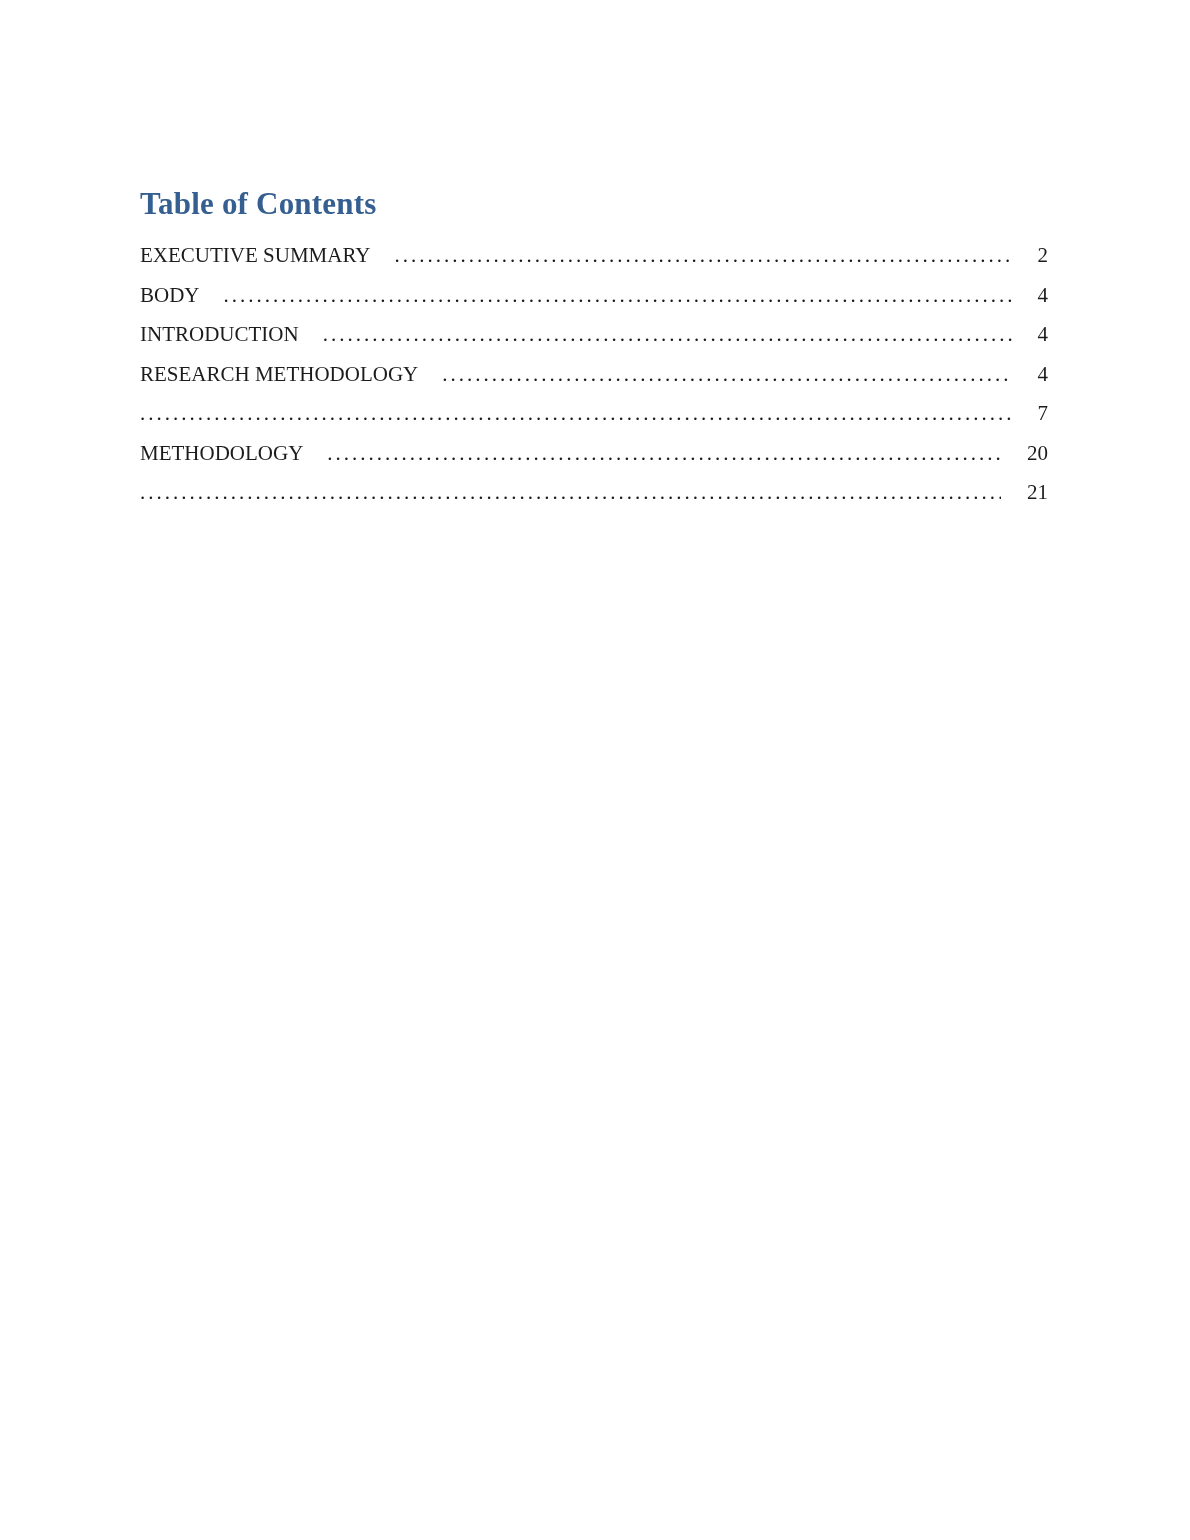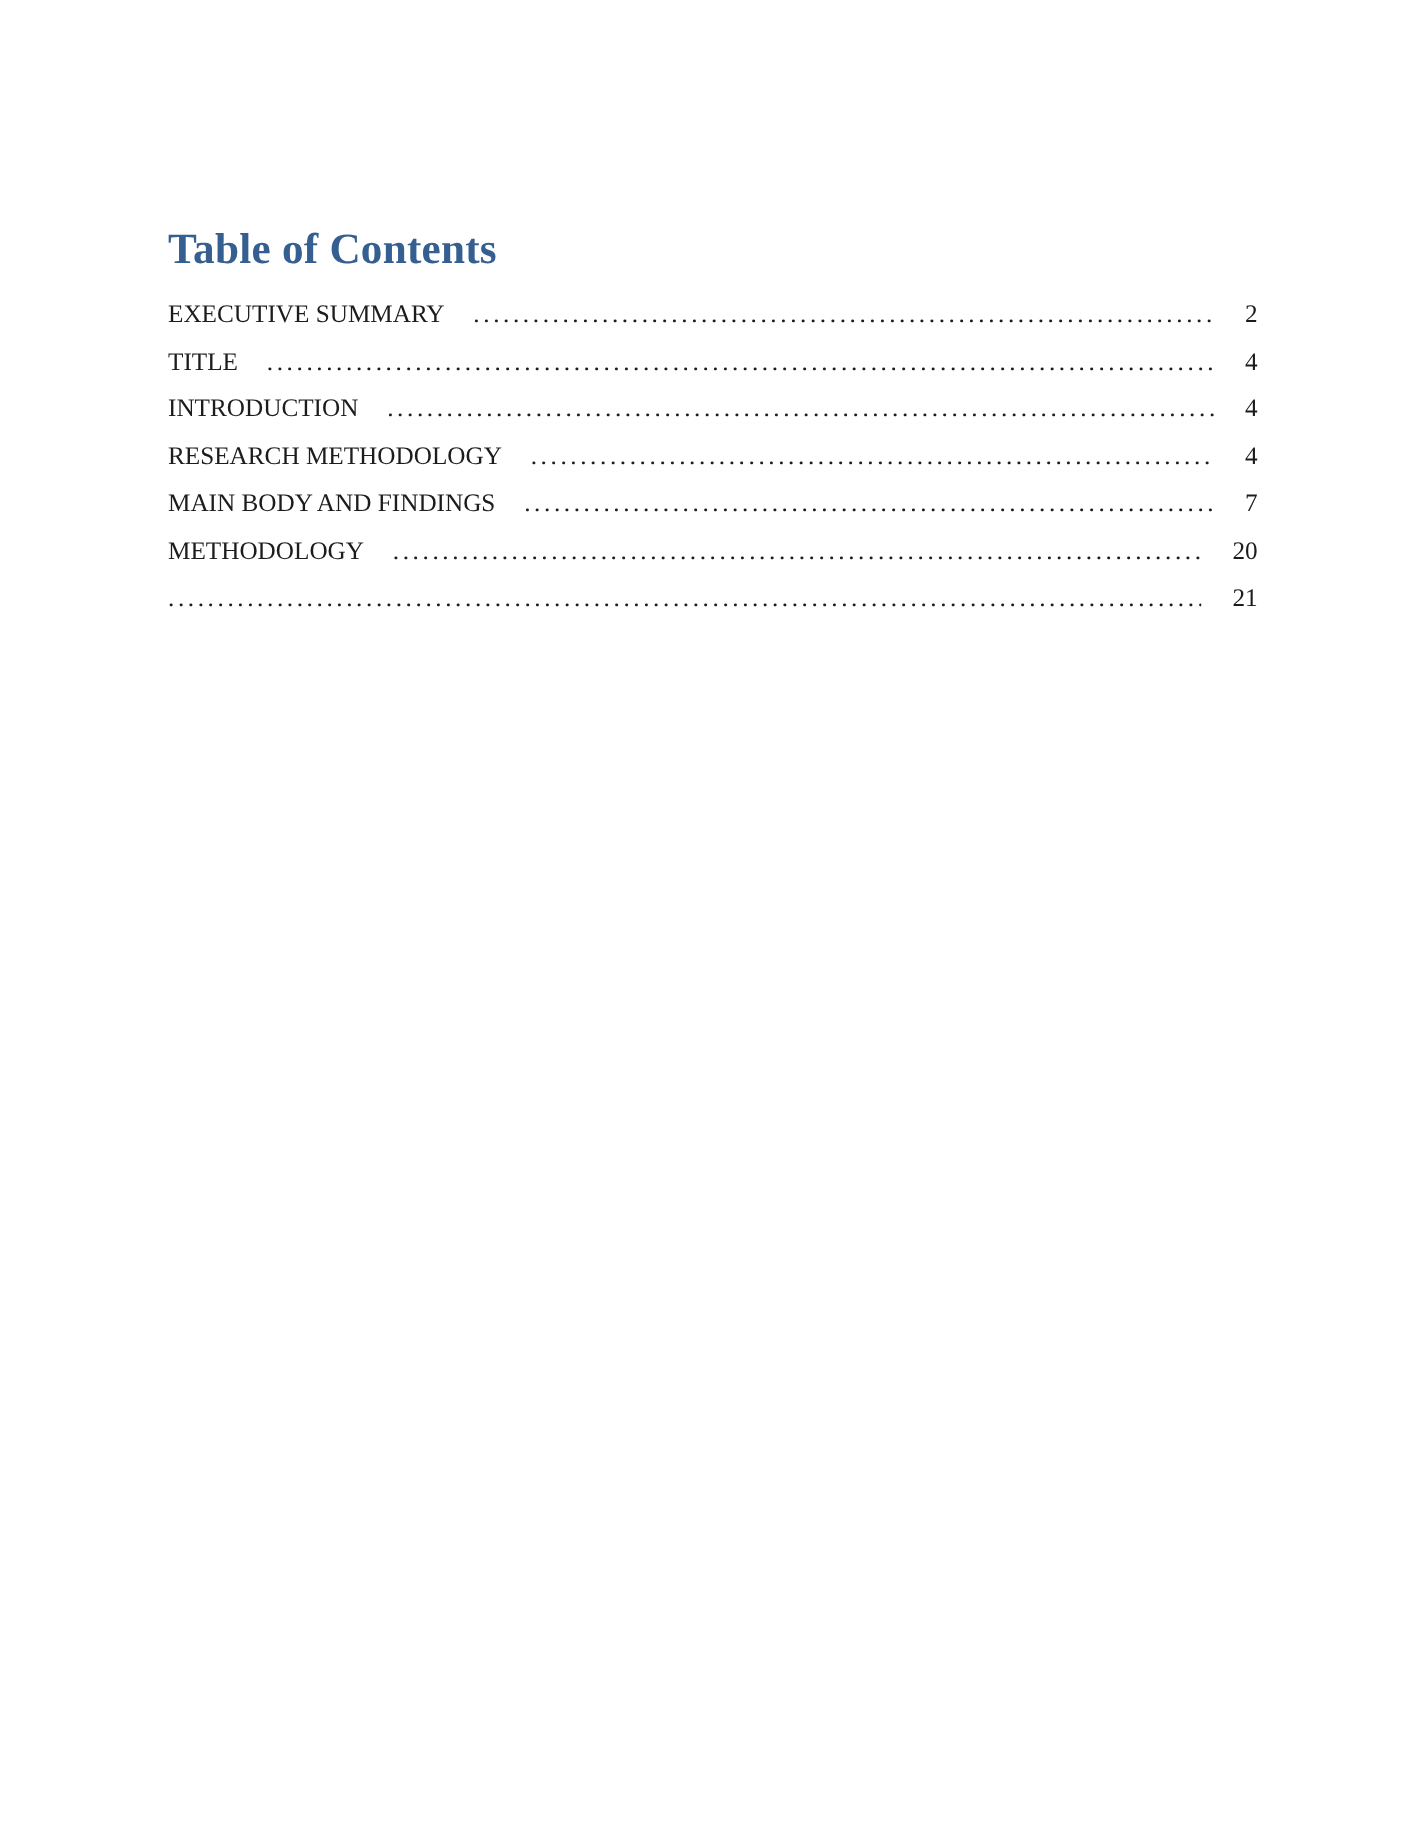--- a/index.html
+++ b/index.html
@@ -14,21 +14,21 @@
     background: #ffffff;
     box-sizing: border-box;
     padding: 186px 142px 0 140px;
     font-family: "Liberation Serif", serif;
     color: #1c1c1c;
     overflow: hidden;
   }
   .toc-title {
     margin: 0 0 14px 0;
     font-family: "Liberation Serif", serif;
-    font-size: 36px;
+    font-size: 31px;
     font-weight: 700;
     color: #365F91;
     letter-spacing: 0.2px;
   }
   .toc-list {
     width: 100%;
   }
   .toc-row {
     display: flex;
     align-items: baseline;
@@ -64,39 +64,38 @@
 
   <div class="toc-list">
 
     <div class="toc-row">
       <span class="toc-label">EXECUTIVE SUMMARY</span>
       <span class="toc-leader"></span>
       <span class="toc-page">2</span>
     </div>
 
     <div class="toc-row">
-      <span class="toc-label">TITLE</span>
+      <span class="toc-label">BODY</span>
       <span class="toc-leader"></span>
       <span class="toc-page">4</span>
     </div>
 
     <div class="toc-row">
       <span class="toc-label">INTRODUCTION</span>
       <span class="toc-leader"></span>
       <span class="toc-page">4</span>
     </div>
 
     <div class="toc-row">
       <span class="toc-label">RESEARCH METHODOLOGY</span>
       <span class="toc-leader"></span>
       <span class="toc-page">4</span>
     </div>
 
     <div class="toc-row">
-      <span class="toc-label">MAIN BODY AND FINDINGS</span>
       <span class="toc-leader"></span>
       <span class="toc-page">7</span>
     </div>
 
     <div class="toc-row">
       <span class="toc-label">METHODOLOGY</span>
       <span class="toc-leader"></span>
       <span class="toc-page">20</span>
     </div>
 

